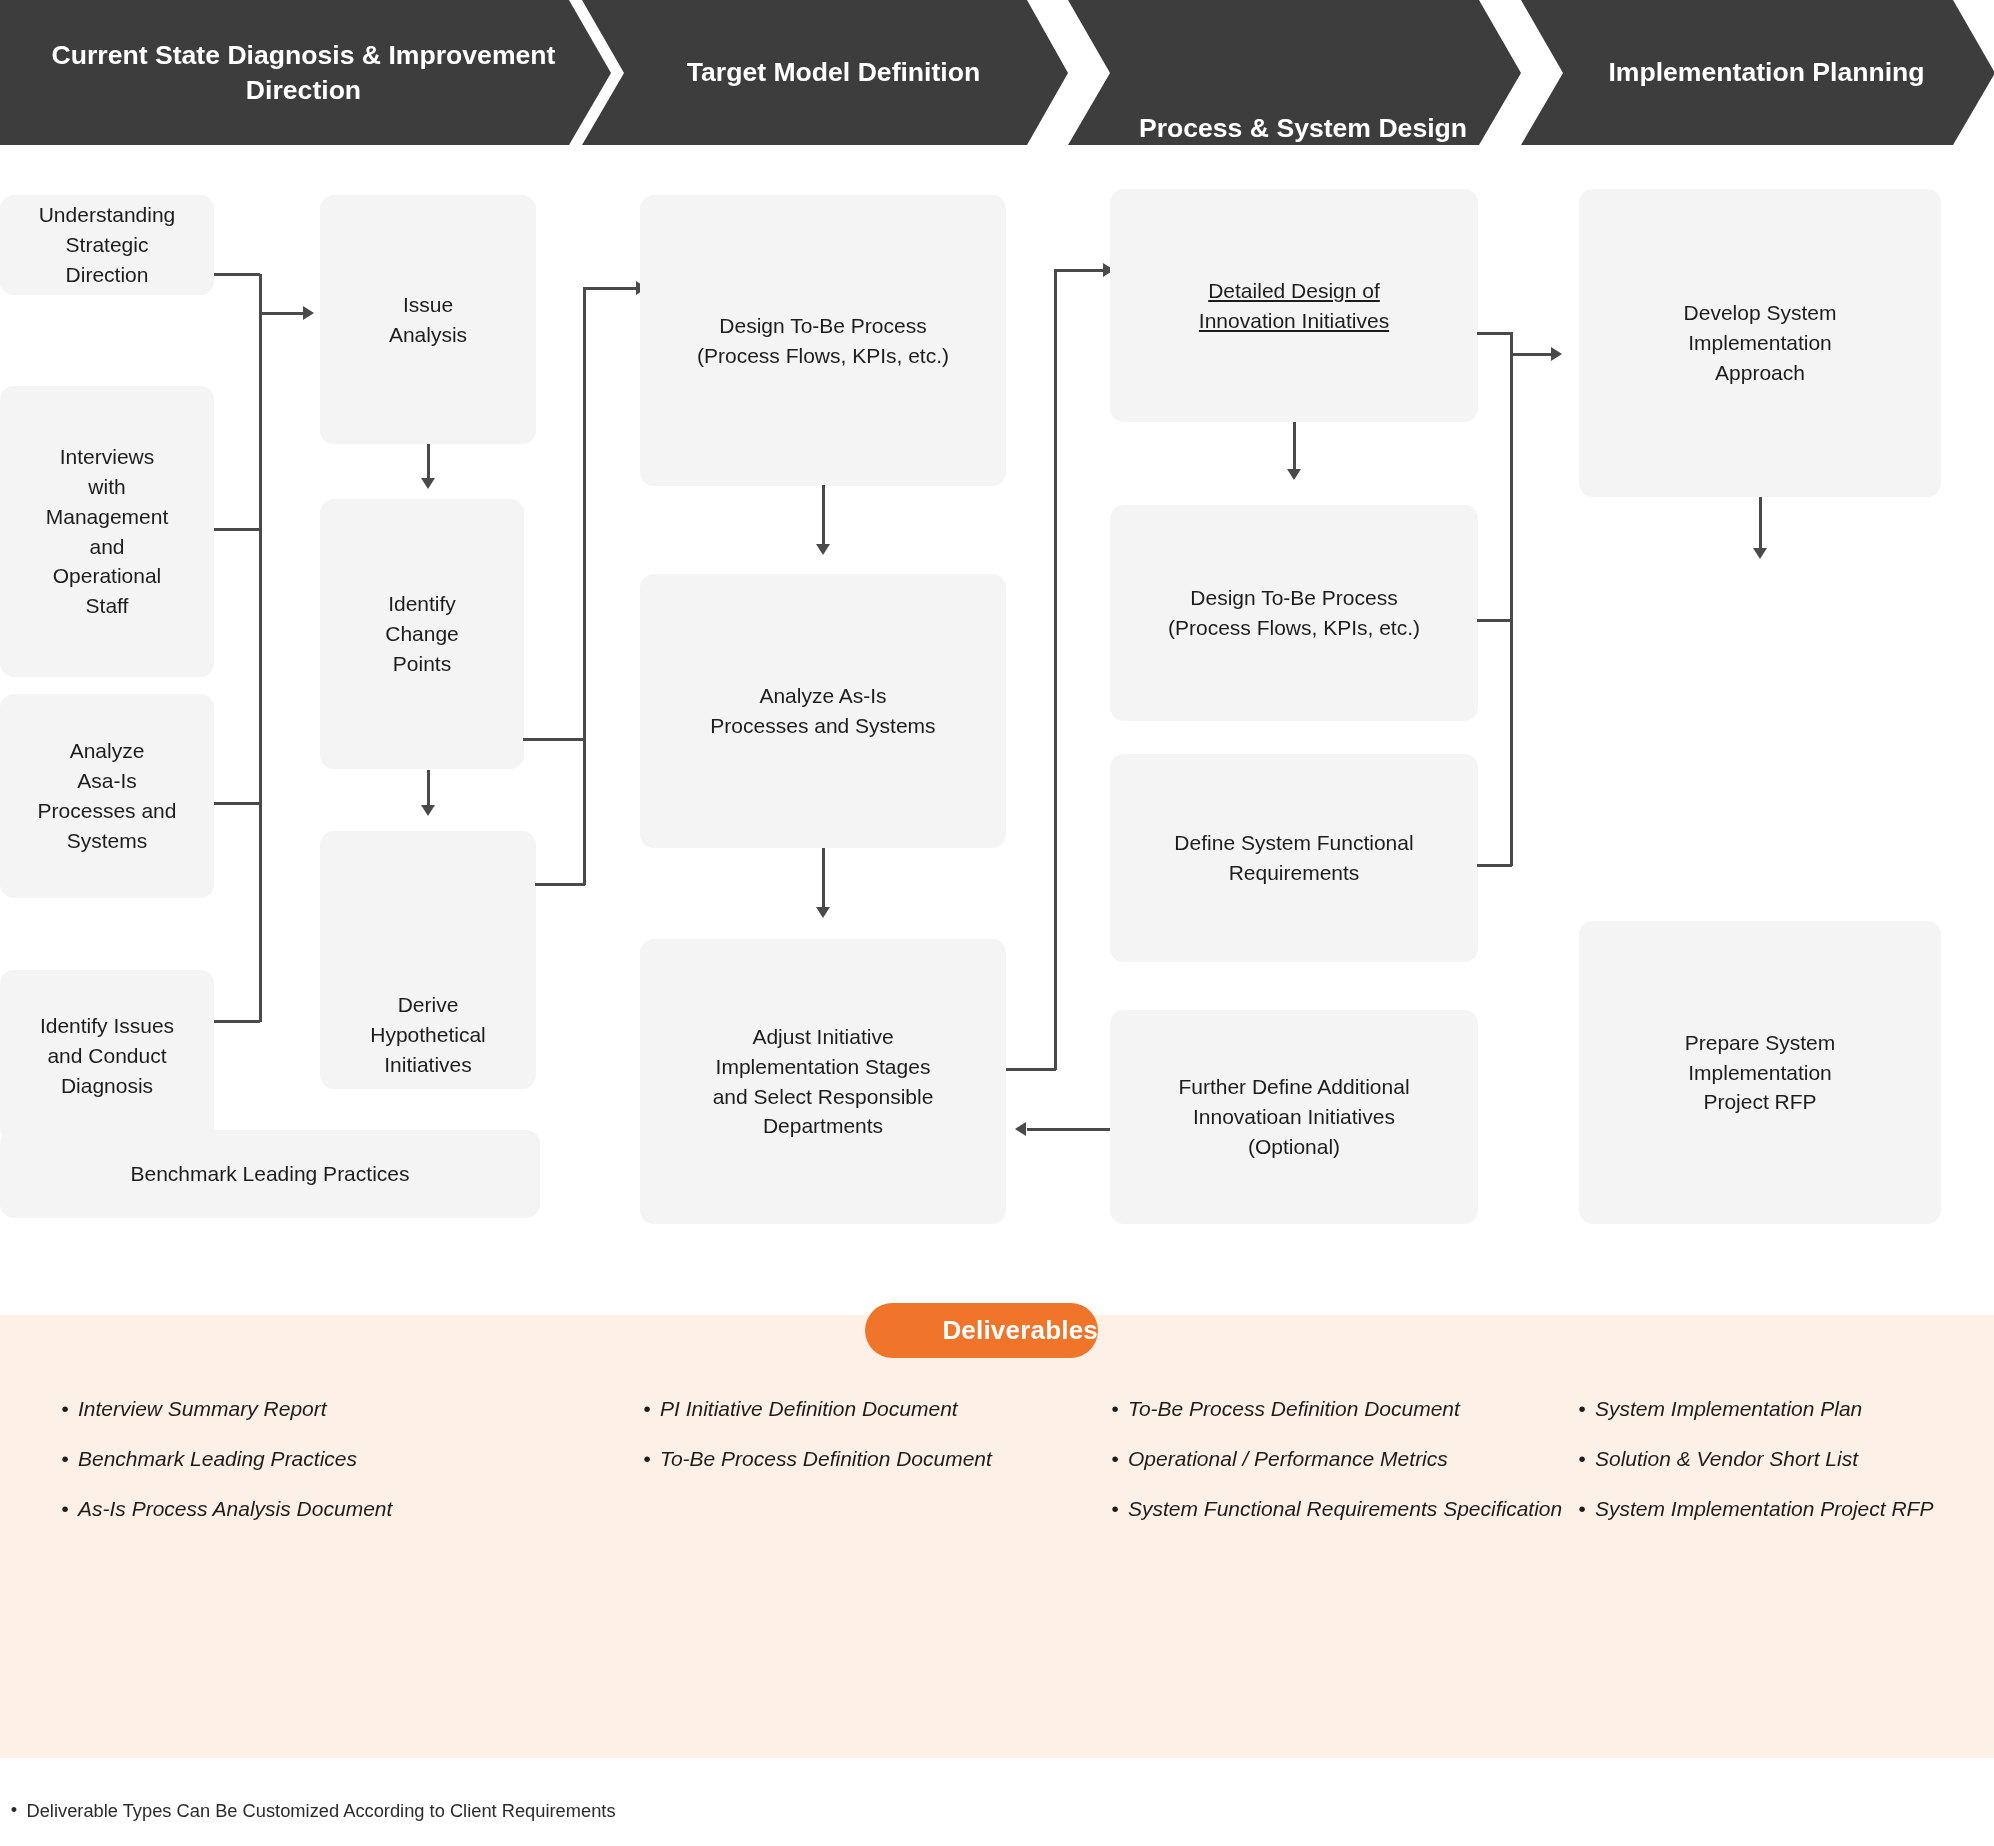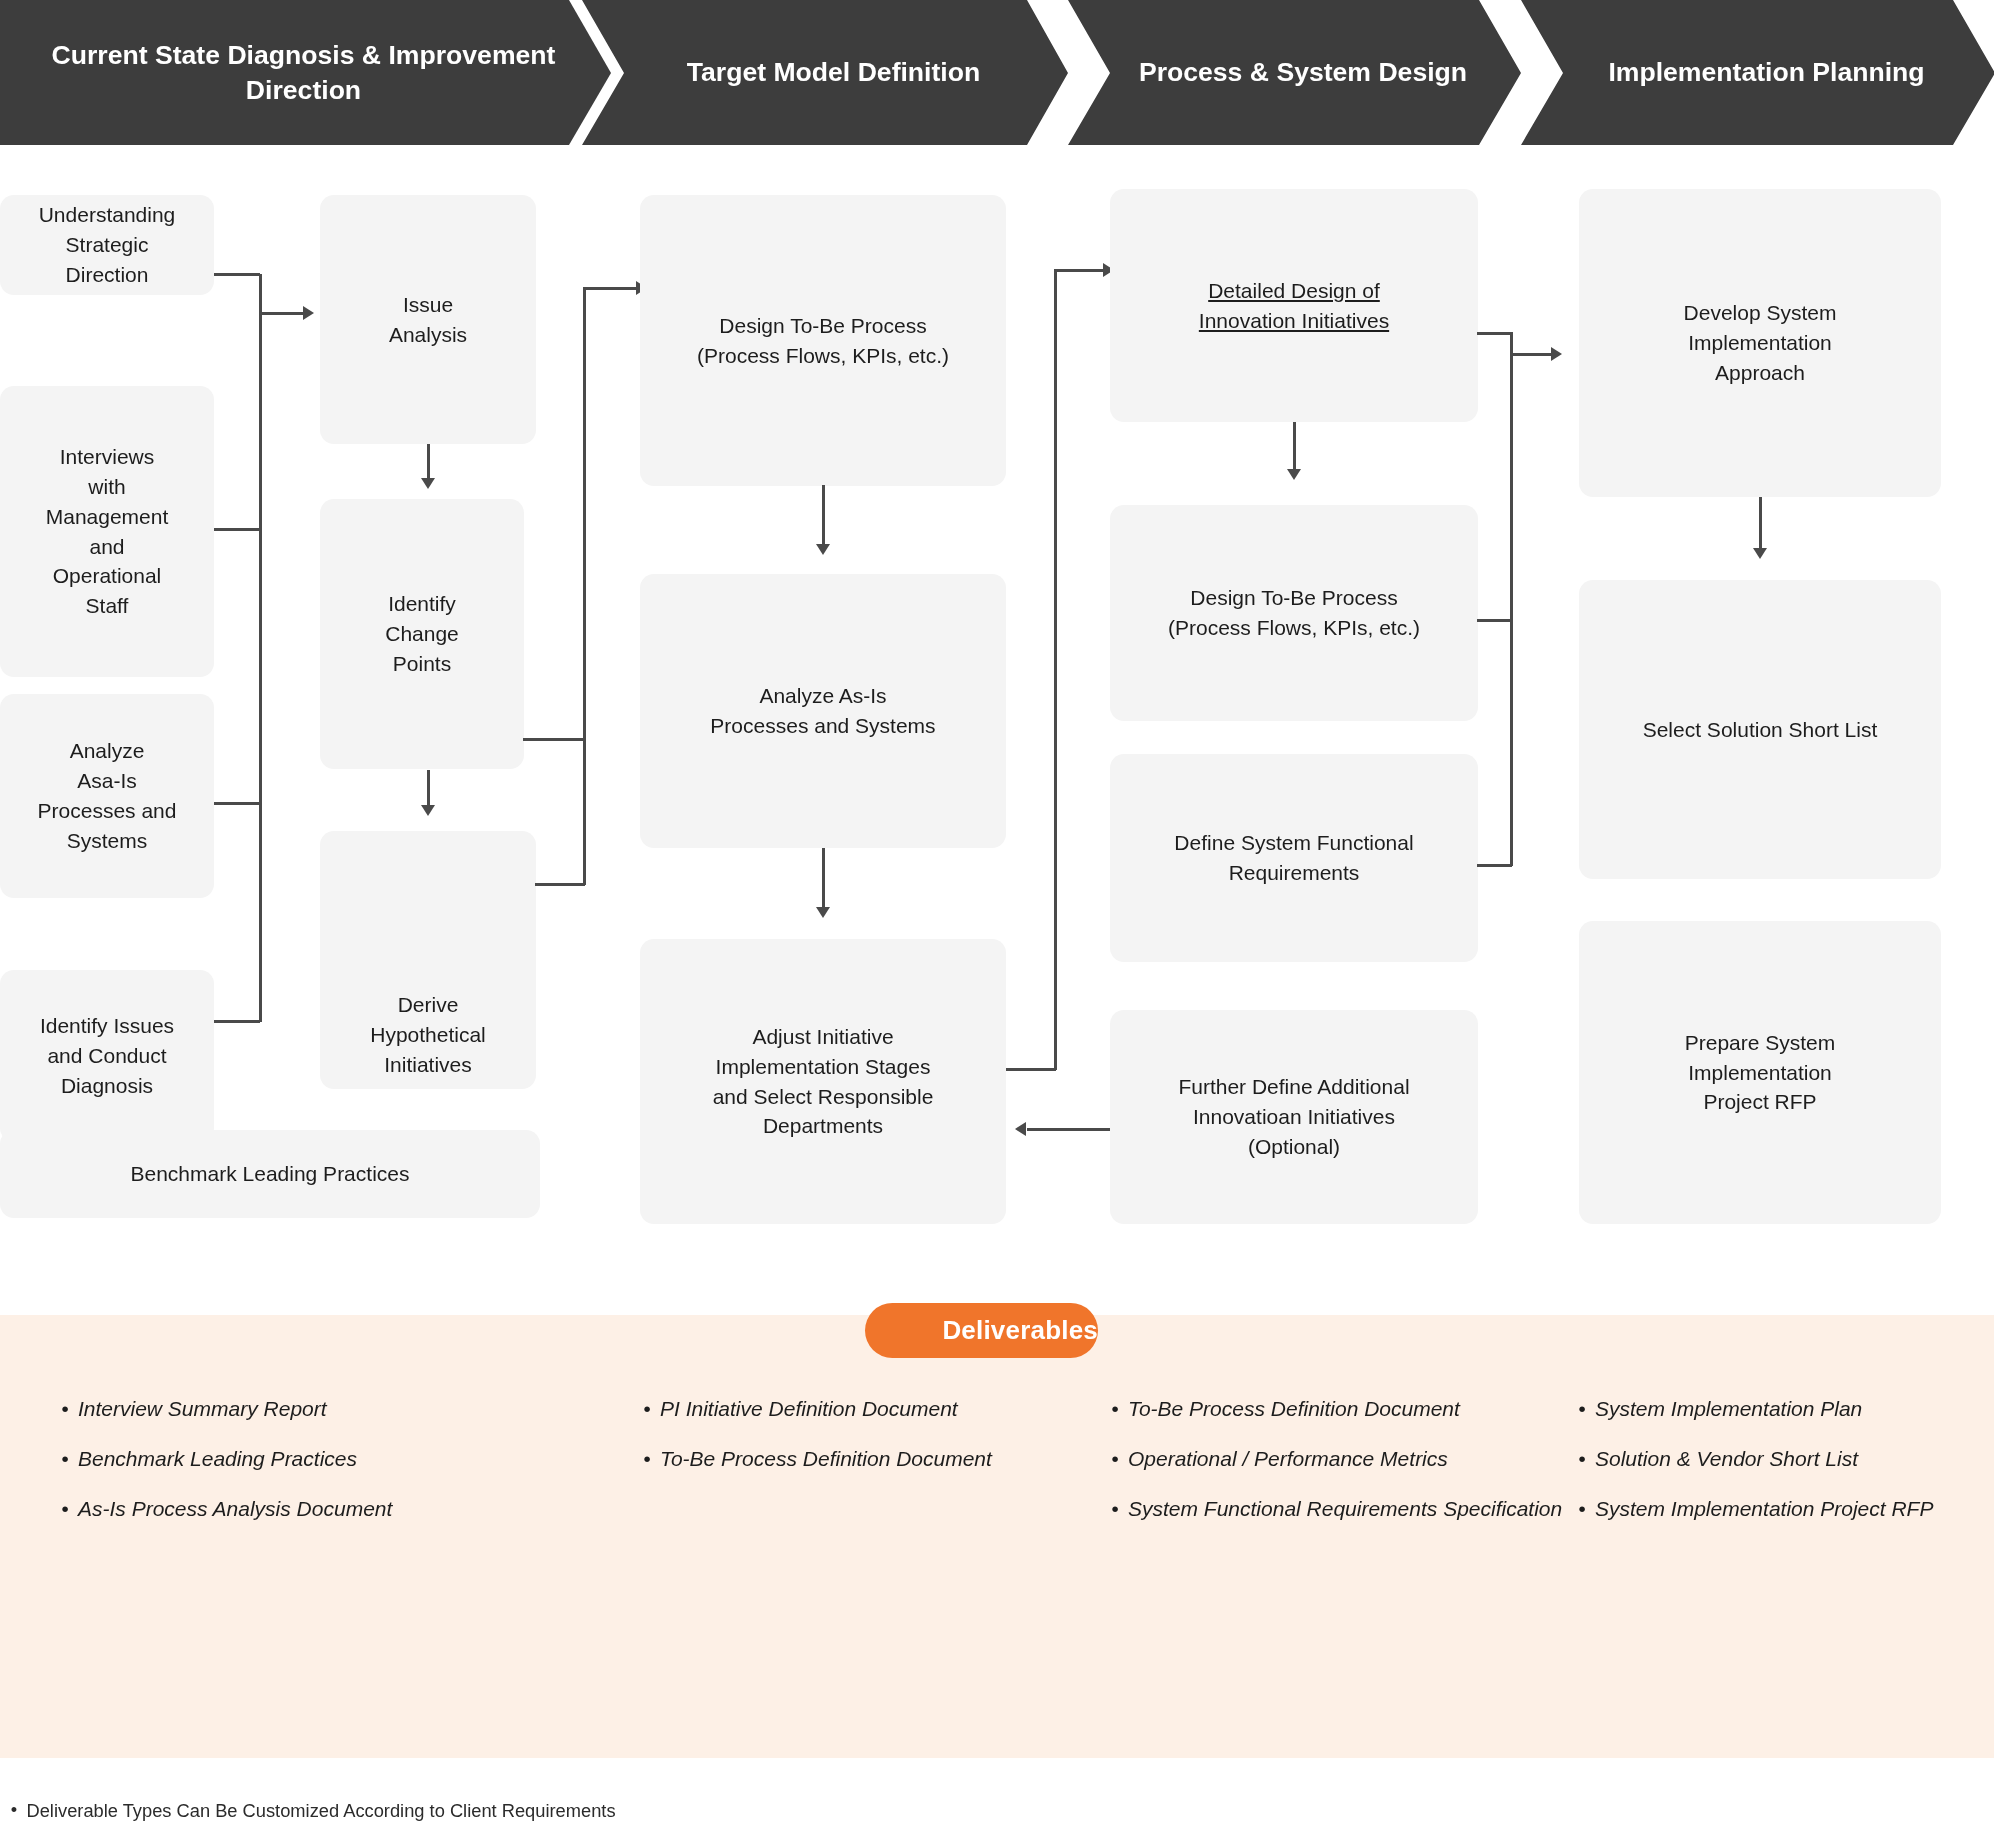--- a/index.html
+++ b/index.html
@@ -33,21 +33,21 @@
     justify-content: center;
     color: #ffffff;
     font-size: 26.6px;
     font-weight: bold;
     line-height: 1.28;
     text-align: center;
     padding: 0 29px 0 46px;
   }
   .chev.c0 { left: 0px;    width: 611px; clip-path: polygon(0 0, 569px 0, 611px 73px, 569px 145px, 0 145px); padding-left: 25px; }
   .chev.c1 { left: 582px; width: 486px; clip-path: polygon(0 0, 445px 0, 486px 73px, 445px 145px, 0 145px, 42px 73px); }
-  .chev.c2 { left: 1068px; width: 453px; clip-path: polygon(0 0, 411px 0, 453px 73px, 411px 145px, 0 145px, 42px 73px); }
+  .chev.c2 { left: 1068px; width: 453px; clip-path: polygon(0 0, 411px 0, 453px 73px, 411px 145px, 0 145px, 42px 73px); align-items: flex-end; }
   .chev.c3 { left: 1521px; width: 474px; clip-path: polygon(0 0, 432px 0, 474px 73px, 432px 145px, 0 145px, 42px 73px); }
 
   
   .box {
     position: absolute;
     background: #f4f4f4;
     border-radius: 14px;
     display: flex;
     align-items: center;
     justify-content: center;
@@ -276,23 +276,20 @@
   <div class="ln" style="left:1477px; top:864px; width:35px; height:2.5px;"></div>
   <div class="ln" style="left:1510px; top:332px; width:2.5px; height:534px;"></div>
   <div class="ln" style="left:1510px; top:353px; width:46px; height:2.5px;"></div>
   <div class="arrow right" style="left:1551px; top:347px;"></div>
 
   <div class="box" style="left:1579px; top:189px; width:362px; height:308px;">
     <span>Develop System
 Implementation
 Approach</span>
   </div>
-  <div class="box" style="left:1579px; top:580px; width:362px; height:299px;">
-    <span>Select Solution Short List</span>
-  </div>
   <div class="box" style="left:1579px; top:921px; width:362px; height:303px;">
     <span>Prepare System
 Implementation
 Project RFP</span>
   </div>
 
   <div class="ln" style="left:1759px; top:497px; width:2.5px; height:54px;"></div>
   <div class="arrow down" style="left:1753px; top:548px;"></div>
 
   <div class="deliv-panel"></div>

